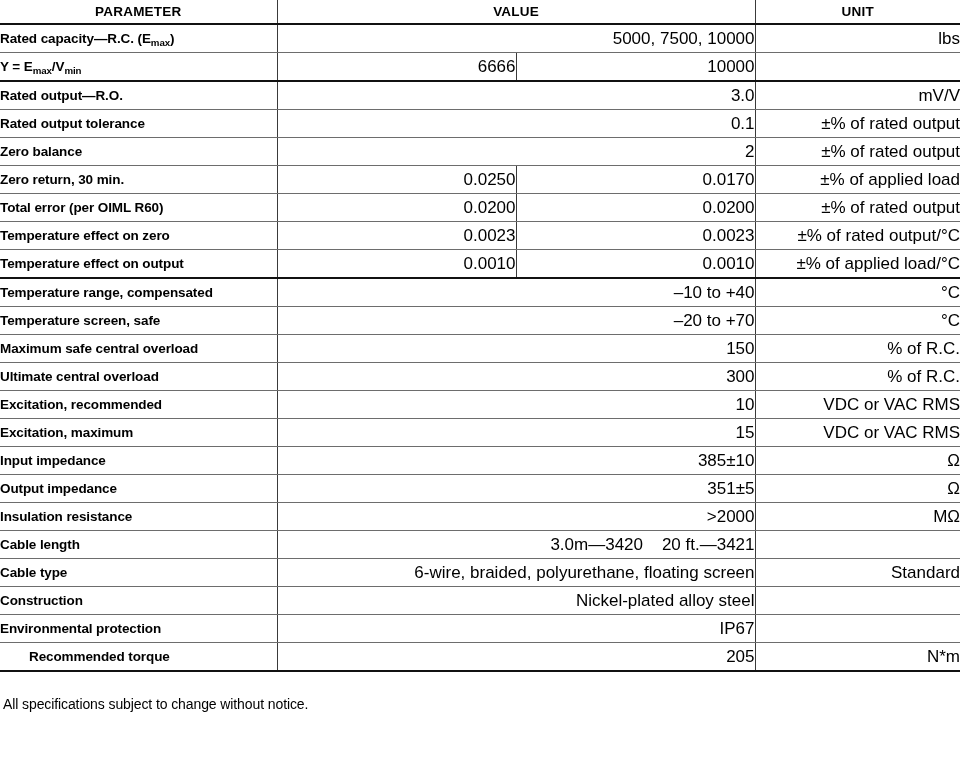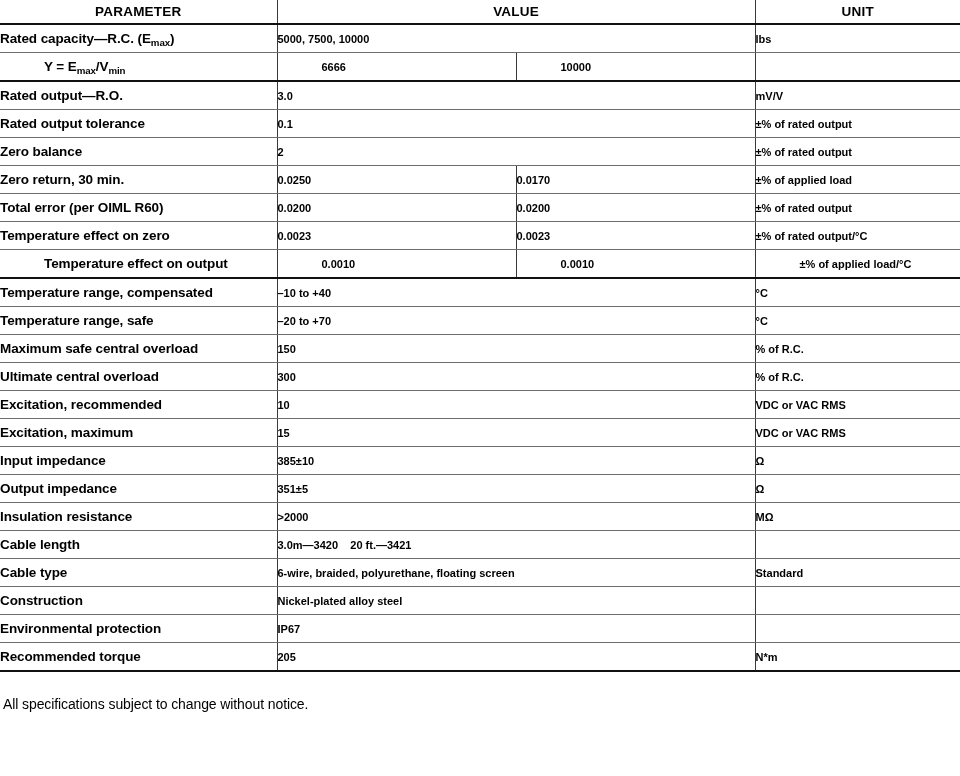--- a/index.html
+++ b/index.html
@@ -62,34 +62,34 @@
   td.param {
     font-weight: bold;
     text-align: left;
     padding-left: 5px;
     font-size: 13.5px;
     letter-spacing: -0.1px;
   }
 
   
   td.val, td.unit {
-    text-align: left;
-    font-weight: bold;
-    font-size: 11px;
+    text-align: right;
+    font-weight: normal;
+    font-size: 17px;
   }
 
   
   tr.r-std td { height: 27px; }
   tr.r-tall td { height: 47px; }
 
   
-  tr.sep-below td { border-bottom: 2.6px solid #111; padding-left: 44px; }
-
-  
-  tr.r-last td { border-bottom: 2.6px solid #111; }
+  tr.sep-below td { border-bottom: 2.6px solid #111; }
+
+  
+  tr.r-last td { border-bottom: 2.6px solid #111; padding-left: 29px; }
 
   .multiline { line-height: 1.22; }
 
   sub {
     font-size: 0.72em;
     vertical-align: baseline;
     position: relative;
     top: 0.28em;
   }
 
@@ -168,21 +168,21 @@
           <td class="val">0.0010</td>
           <td class="val">0.0010</td>
           <td class="unit">±% of applied load/°C</td>
         </tr>
         <tr class="r-std">
           <td class="param">Temperature range, compensated</td>
           <td class="val" colspan="2">–10 to +40</td>
           <td class="unit">°C</td>
         </tr>
         <tr class="r-std">
-          <td class="param">Temperature range, safe</td>
+          <td class="param">Temperature screen, safe</td>
           <td class="val" colspan="2">–20 to +70</td>
           <td class="unit">°C</td>
         </tr>
         <tr class="r-std">
           <td class="param">Maximum safe central overload</td>
           <td class="val" colspan="2">150</td>
           <td class="unit">% of R.C.</td>
         </tr>
         <tr class="r-std">
           <td class="param">Ultimate central overload</td>

